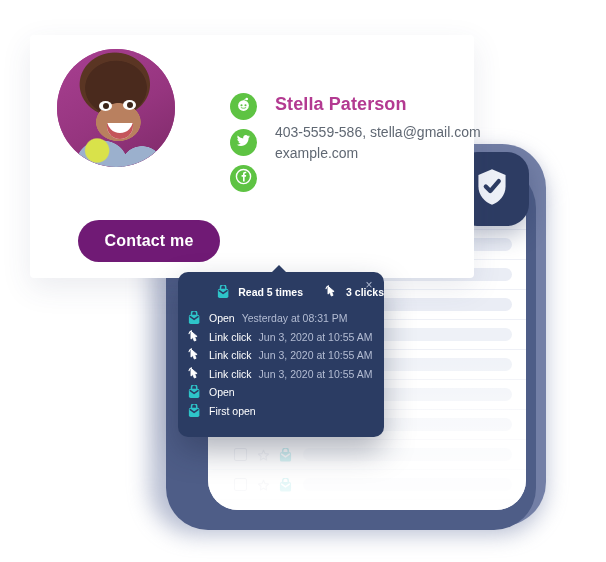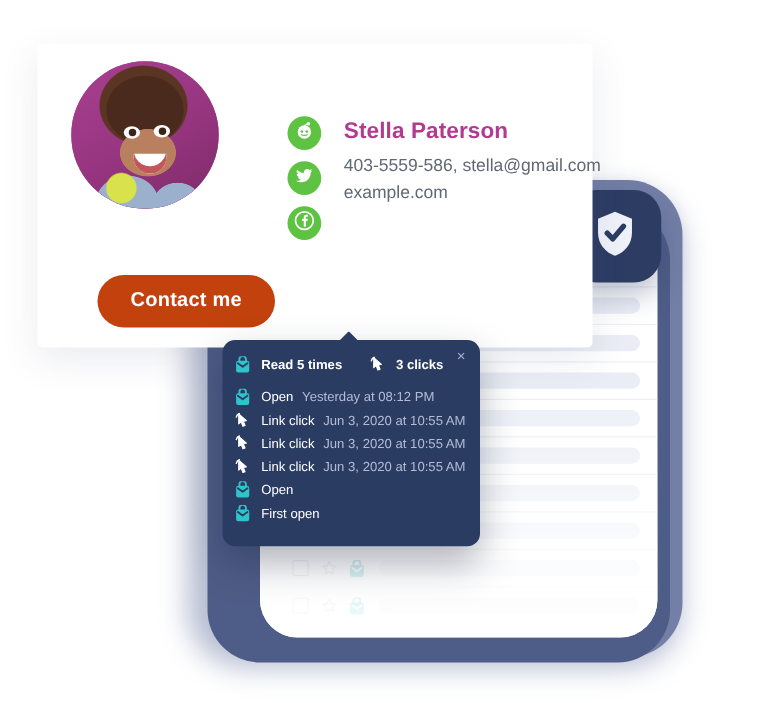--- a/index.html
+++ b/index.html
@@ -235,21 +235,21 @@
   }
 
   .contact-btn {
     position: absolute;
     left: 48px;
     top: 185px;
     width: 142px;
     height: 42px;
     border: none;
     border-radius: 21px;
-    background: #c2410c;
+    background: #701a75;
     color: #ffffff;
     font-size: 16px;
     font-weight: bold;
     font-family: "Liberation Sans", sans-serif;
     cursor: pointer;
     letter-spacing: .2px;
   }
 
   
   .tooltip {
@@ -283,20 +283,21 @@
     color: #aab4cc;
     font-size: 12px;
     line-height: 14px;
     cursor: pointer;
     font-family: "Liberation Sans", sans-serif;
   }
   .tt-summary {
     display: flex;
     align-items: center;
     padding: 13px 0 0 10px;
+    justify-content: flex-end;
   }
   .tt-summary .seg {
     display: flex;
     align-items: center;
     color: #ffffff;
     font-size: 10.5px;
     font-weight: bold;
   }
   .tt-summary .seg.second { margin-left: 22px; }
   .tt-summary .ic {
@@ -613,21 +614,21 @@
     <div class="tt-events" id="tt-events">
         <div class="tt-event">
           <span class="ic ico-env">
   <svg viewBox="0 0 14 16" fill="none" aria-hidden="true">
     <path d="M4 4V2.8A3 3 0 0 1 10 2.8V4" stroke="currentColor" stroke-width="1.7" stroke-linecap="round"></path>
     <rect x="1" y="4.2" width="12" height="10.6" rx="2" fill="currentColor"></rect>
     <path d="M2.6 6.4 L7 9.6 L11.4 6.4" stroke="#2b3c63" stroke-width="1.7" stroke-linecap="round" stroke-linejoin="round" fill="none"></path>
   </svg>
 </span>
           <span class="label">Open</span>
-          <span class="when">Yesterday at 08:12 PM</span>
+          <span class="when">Yesterday at 08:31 PM</span>
         </div>
         <div class="tt-event">
           <span class="ic ico-cur">
   <svg viewBox="0 0 14 16" fill="none" aria-hidden="true">
     <path d="M3.4 1.4 L3.4 10.4 L5.6 8.6 L7.2 12.6 L9.2 11.8 L7.6 7.9 L10.4 7.4 Z" fill="currentColor" stroke="currentColor" stroke-width="1" stroke-linejoin="round"></path>
     <path d="M1.2 4.2 A4.4 4.4 0 0 1 4.0 .9" stroke="currentColor" stroke-width="1.3" fill="none" stroke-linecap="round"></path>
   </svg>
 </span>
           <span class="label">Link click</span>
           <span class="when">Jun 3, 2020 at 10:55 AM</span>

